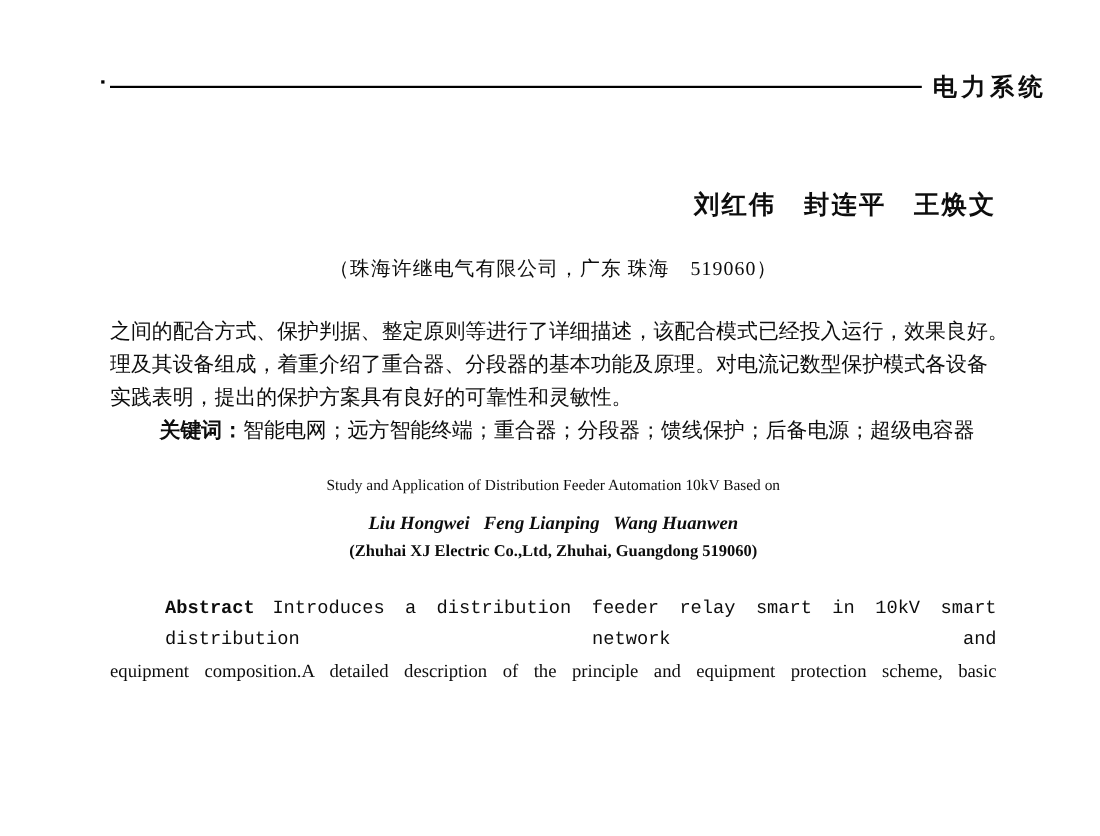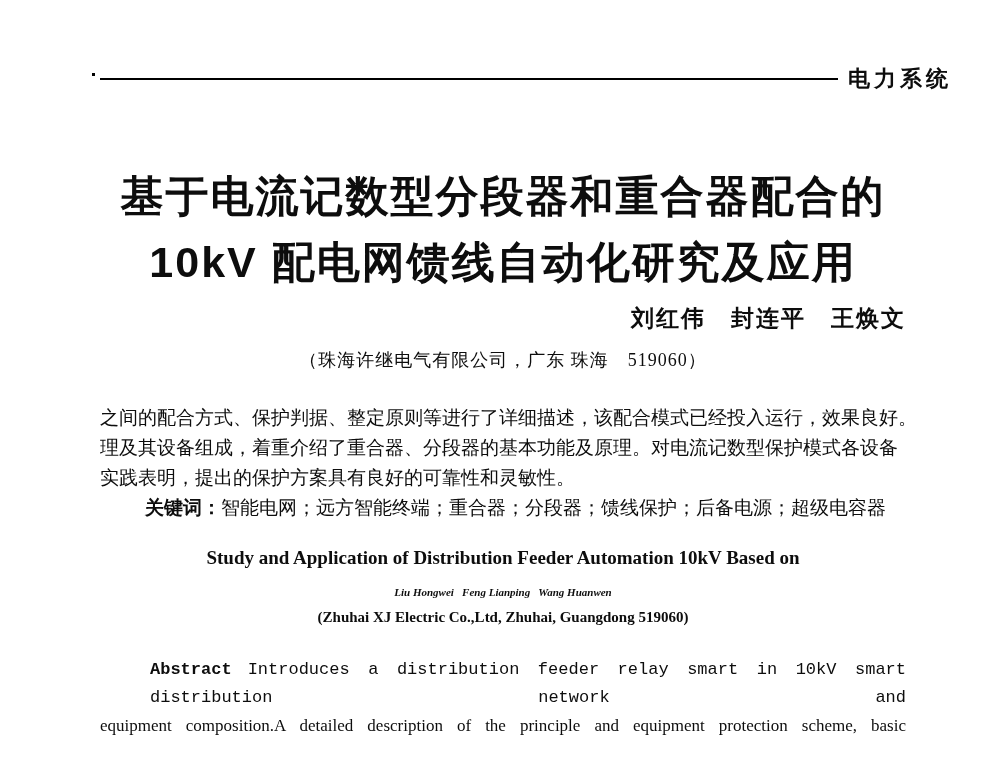--- a/index.html
+++ b/index.html
@@ -60,21 +60,21 @@
   .authors {
     margin-top: 8px;
     text-align: right;
     font-size: 23px;
     line-height: 32px;
     font-weight: 600;
     letter-spacing: 2px;
     font-family: "Liberation Serif", serif;
   }
   .affiliation {
-    margin-top: 12px;
+    margin-top: 28px;
     text-align: center;
     font-size: 18px;
     line-height: 26px;
     letter-spacing: 1px;
     font-family: "Liberation Serif", serif;
   }
   
   .abstract {
     margin-top: 30px;
     font-size: 19px;
@@ -85,29 +85,29 @@
   .abstract .indent { padding-left: 45px; }
   .abstract .label {
     font-weight: bold;
     margin-right: 14px;
   }
   .abstract .kw-label { font-weight: bold; }
   
   .en-title {
     margin-top: 20px;
     text-align: center;
-    font-size: 19px;
-    font-weight: bold;
+    font-size: 14px;
+    font-weight: normal;
     line-height: 29px;
     font-family: "Liberation Serif", serif;
   }
   .en-authors {
     margin-top: 10px;
     text-align: center;
-    font-size: 11px;
+    font-size: 17px;
     line-height: 20px;
     font-style: italic;
     font-weight: 600;
     white-space: pre;
     font-family: "Liberation Serif", serif;
   }
   .en-affiliation {
     margin-top: 4px;
     text-align: center;
     font-size: 15px;
@@ -137,24 +137,20 @@
 <div class="page">
 
   <div class="header">
     <span class="start-dot"></span>
     <span class="rule"></span>
     <span class="journal">电力系统</span>
   </div>
 
   <main class="content">
 
-    <h1 class="title">
-      <div>基于电流记数型分段器和重合器配合的</div>
-      <div>10kV 配电网馈线自动化研究及应用</div>
-    </h1>
 
     <div class="authors">刘红伟　封连平　王焕文</div>
 
     <div class="affiliation">（珠海许继电气有限公司，广东 珠海　519060）</div>
 
     <section class="abstract">
       <p class="line">之间的配合方式、保护判据、整定原则等进行了详细描述，该配合模式已经投入运行，效果良好。</p>
       <p class="line">理及其设备组成，着重介绍了重合器、分段器的基本功能及原理。对电流记数型保护模式各设备</p>
       <p class="line">实践表明，提出的保护方案具有良好的可靠性和灵敏性。</p>
       <p class="line indent">

